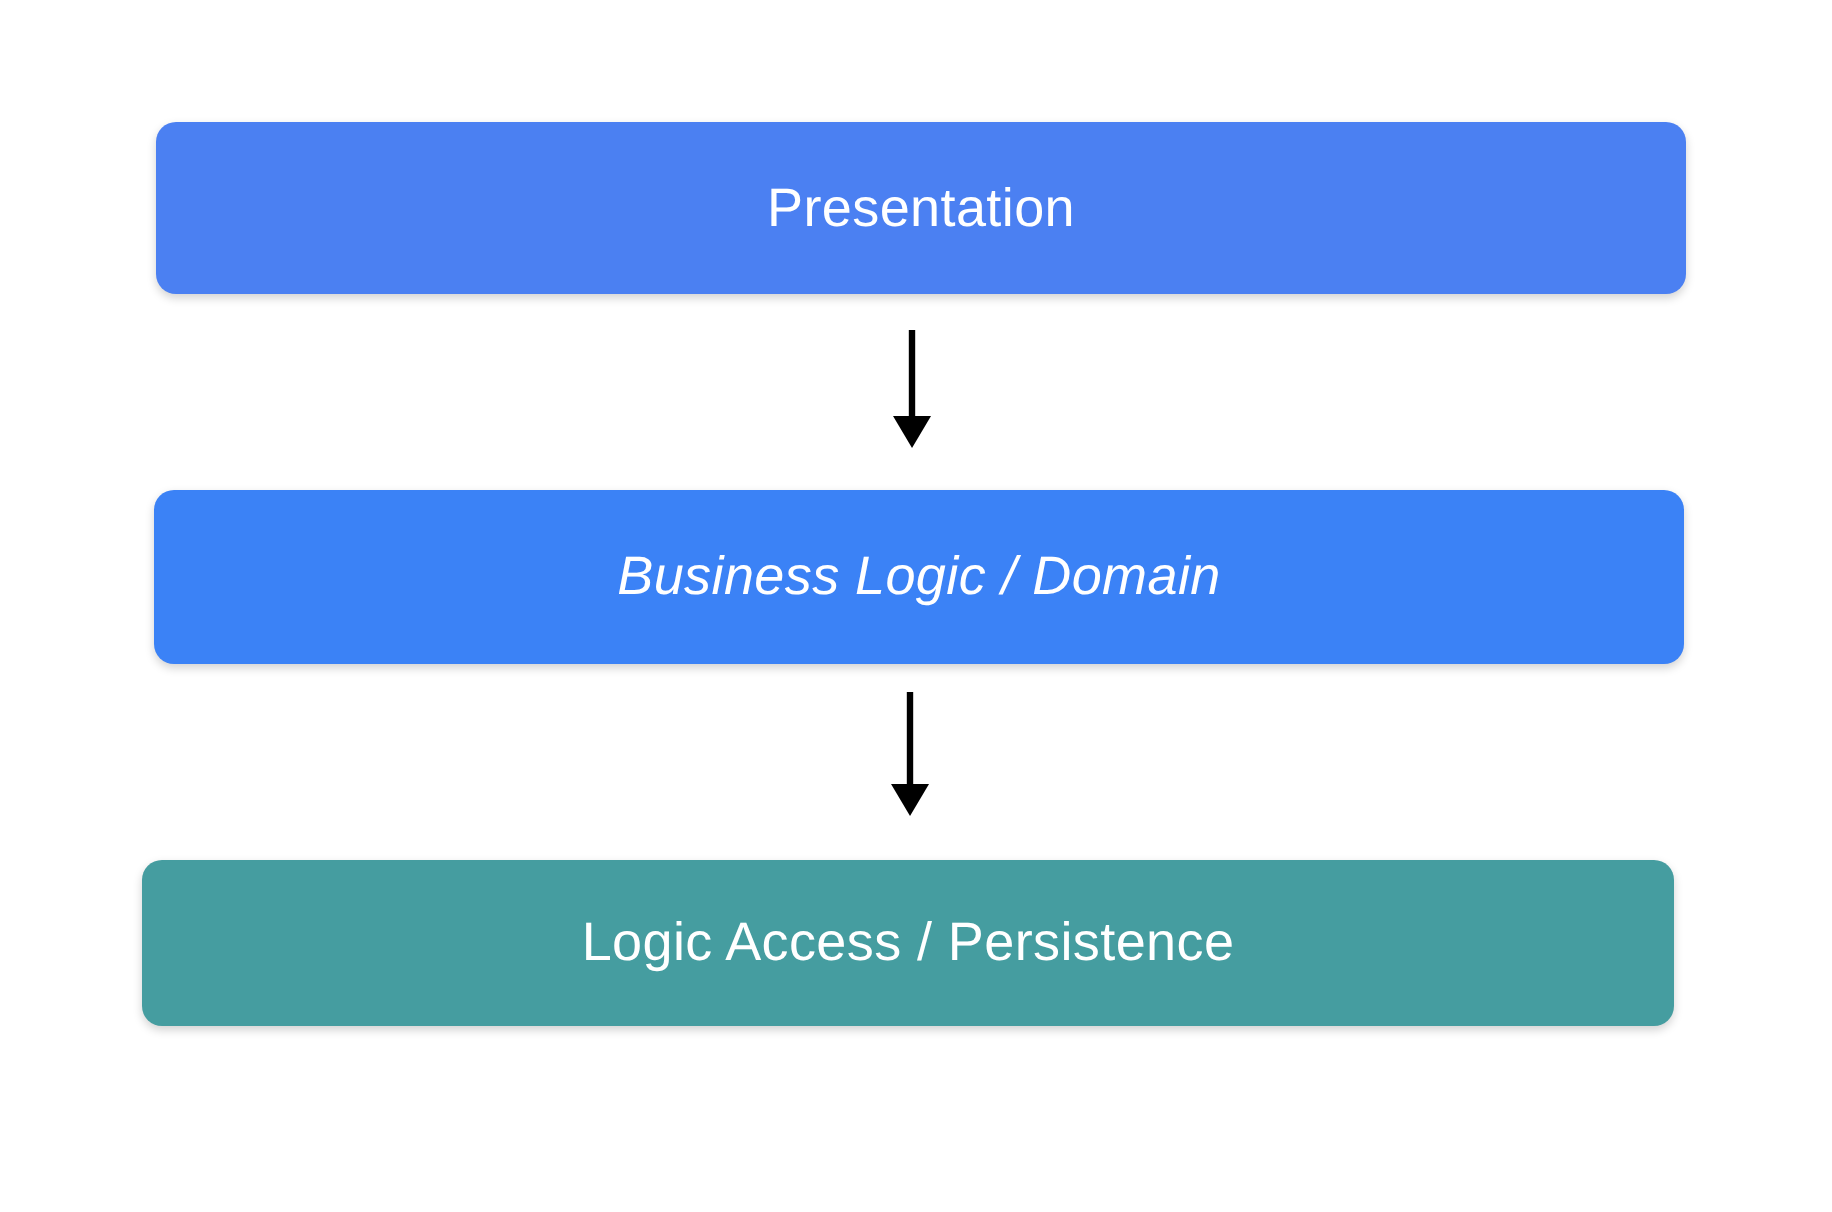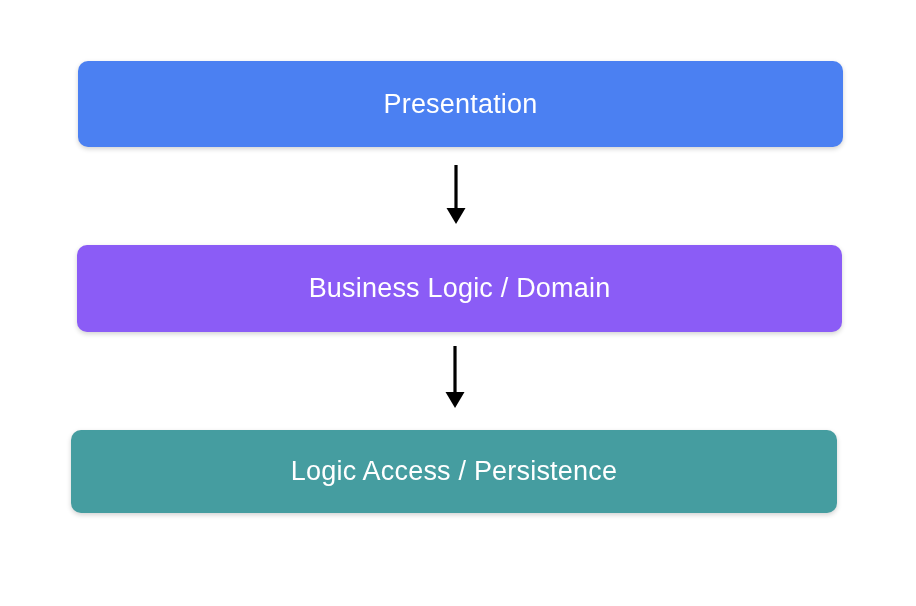--- a/index.html
+++ b/index.html
@@ -48,21 +48,21 @@
 
   <div class="layer-box box-presentation" style="background-color: rgb(75, 128, 242);">
     <span class="layer-label">Presentation</span>
   </div>
 
   <svg class="arrow arrow-1" width="24" height="59" viewBox="0 0 24 59">
     <line x1="12" y1="0" x2="12" y2="45" stroke-width="3.2" stroke="#000000"></line>
     <polygon points="12,59 2.5,43 21.5,43" fill="#000000"></polygon>
   </svg>
 
-  <div class="layer-box box-business" style="background-color: #8b5cf6;">
+  <div class="layer-box box-business" style="background-color: #3b82f6; font-style: italic;">
     <span class="layer-label">Business Logic / Domain</span>
   </div>
 
   <svg class="arrow arrow-2" width="24" height="62" viewBox="0 0 24 62">
     <line x1="12" y1="0" x2="12" y2="48" stroke-width="3.2" stroke="#000000"></line>
     <polygon points="12,62 2.5,46 21.5,46" fill="#000000"></polygon>
   </svg>
 
   <div class="layer-box box-data" style="background-color: rgb(69, 157, 160);">
     <span class="layer-label">Logic Access / Persistence</span>

